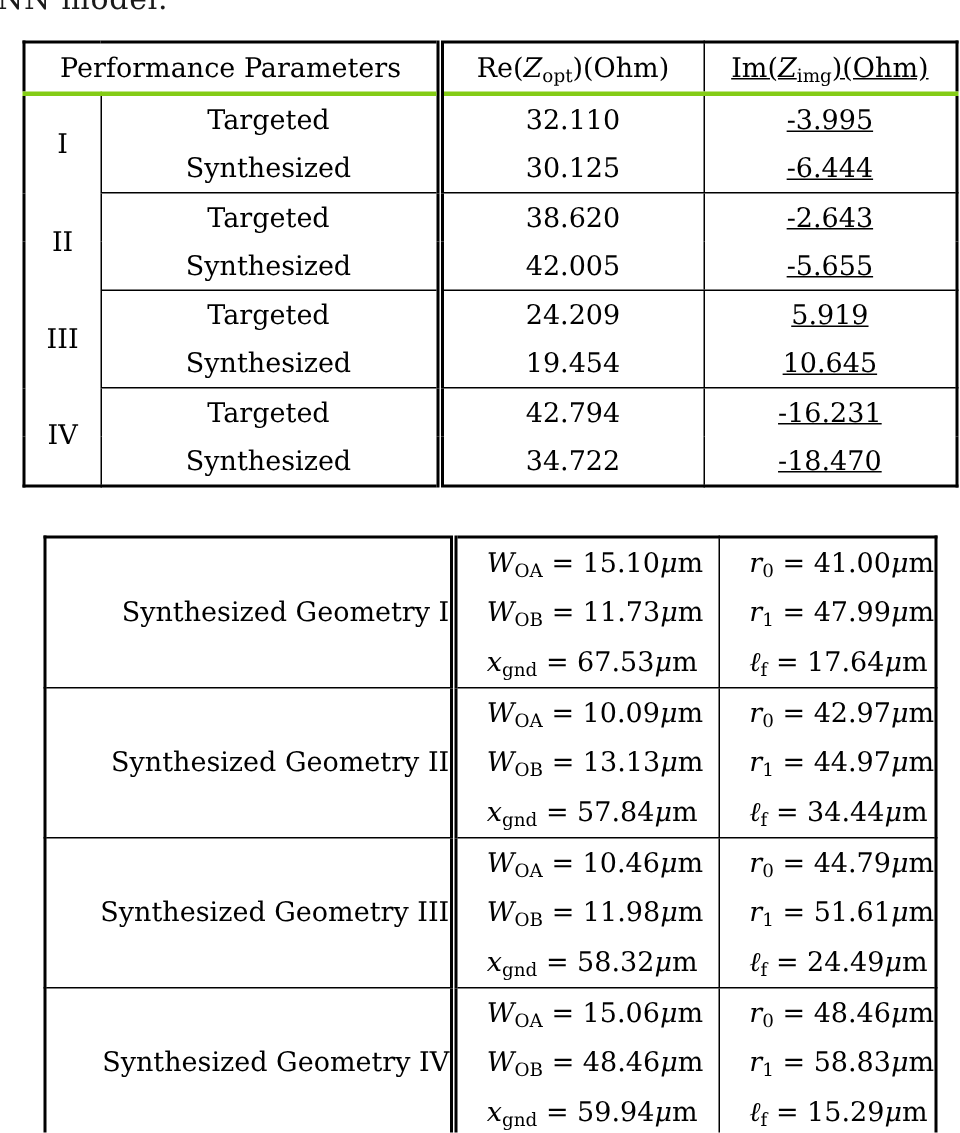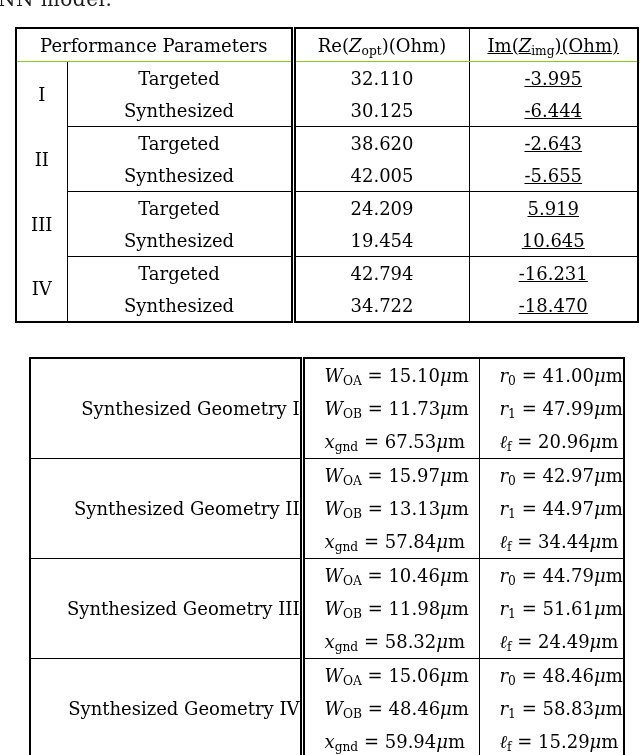--- a/index.html
+++ b/index.html
@@ -19,21 +19,21 @@
   td{padding:0;text-align:center;vertical-align:middle;}
   i, .mv{font-style:italic;}
   sub{font-size:68%;line-height:0;vertical-align:-0.28em;text-align:center;}
   .unit{display:inline-block;}
   .unit::first-letter{font-style:italic;}
 
   
   .t1{left:15px;top:27px;width:622px;border:2px solid #000;}
   .t1 td.re, .t1 td.hre{border-left:5px double #000;}
   .t1 td.im, .t1 td.him{border-left:1px solid #000;text-decoration:underline;}
-  .t1 tr.hdr td{height:32px;border-bottom:1px solid #84cc16;margin-left:22px;}
+  .t1 tr.hdr td{height:32px;border-bottom:3px solid #84cc16;margin-left:22px;}
   .t1 td.num{border-right:1px solid #000;}
   .t1 tr.g1 td, .t1 tr.g2 td{height:32px;}
   .t1 tr.g2 td{border-bottom:1px solid #000;}
 
   
   .t2{left:29px;top:357px;width:594px;border:2px solid #000;}
   .t2 tr td{border-bottom:1px solid #000;height:98px;text-align:right;}
   .t2 td.pcolA{border-left:5px double #000;text-align:left;}
   .t2 td.pcolB{border-left:1px solid #000;text-align:left;}
   .pline{line-height:33px;padding-left:20px;white-space:nowrap;}
@@ -118,28 +118,28 @@
       <tr>
     <td class="glabel">Synthesized Geometry I</td>
     <td class="pcolA">
       <div class="pline"><i>W</i><sub>OA</sub><span> = 15.10</span><span class="unit">μm</span></div>
       <div class="pline"><i>W</i><sub>OB</sub><span> = 11.73</span><span class="unit">μm</span></div>
       <div class="pline"><i>x</i><sub>gnd</sub><span> = 67.53</span><span class="unit">μm</span></div>
     </td>
     <td class="pcolB">
       <div class="pline"><i>r</i><sub>0</sub><span> = 41.00</span><span class="unit">μm</span></div>
       <div class="pline"><i>r</i><sub>1</sub><span> = 47.99</span><span class="unit">μm</span></div>
-      <div class="pline"><i>ℓ</i><sub>f</sub><span> = 20.96</span><span class="unit">μm</span></div>
+      <div class="pline"><i>ℓ</i><sub>f</sub><span> = 17.64</span><span class="unit">μm</span></div>
     </td>
   </tr>
 
   <tr>
     <td class="glabel">Synthesized Geometry II</td>
     <td class="pcolA">
-      <div class="pline"><i>W</i><sub>OA</sub><span> = 15.97</span><span class="unit">μm</span></div>
+      <div class="pline"><i>W</i><sub>OA</sub><span> = 10.09</span><span class="unit">μm</span></div>
       <div class="pline"><i>W</i><sub>OB</sub><span> = 13.13</span><span class="unit">μm</span></div>
       <div class="pline"><i>x</i><sub>gnd</sub><span> = 57.84</span><span class="unit">μm</span></div>
     </td>
     <td class="pcolB">
       <div class="pline"><i>r</i><sub>0</sub><span> = 42.97</span><span class="unit">μm</span></div>
       <div class="pline"><i>r</i><sub>1</sub><span> = 44.97</span><span class="unit">μm</span></div>
       <div class="pline"><i>ℓ</i><sub>f</sub><span> = 34.44</span><span class="unit">μm</span></div>
     </td>
   </tr>
 

